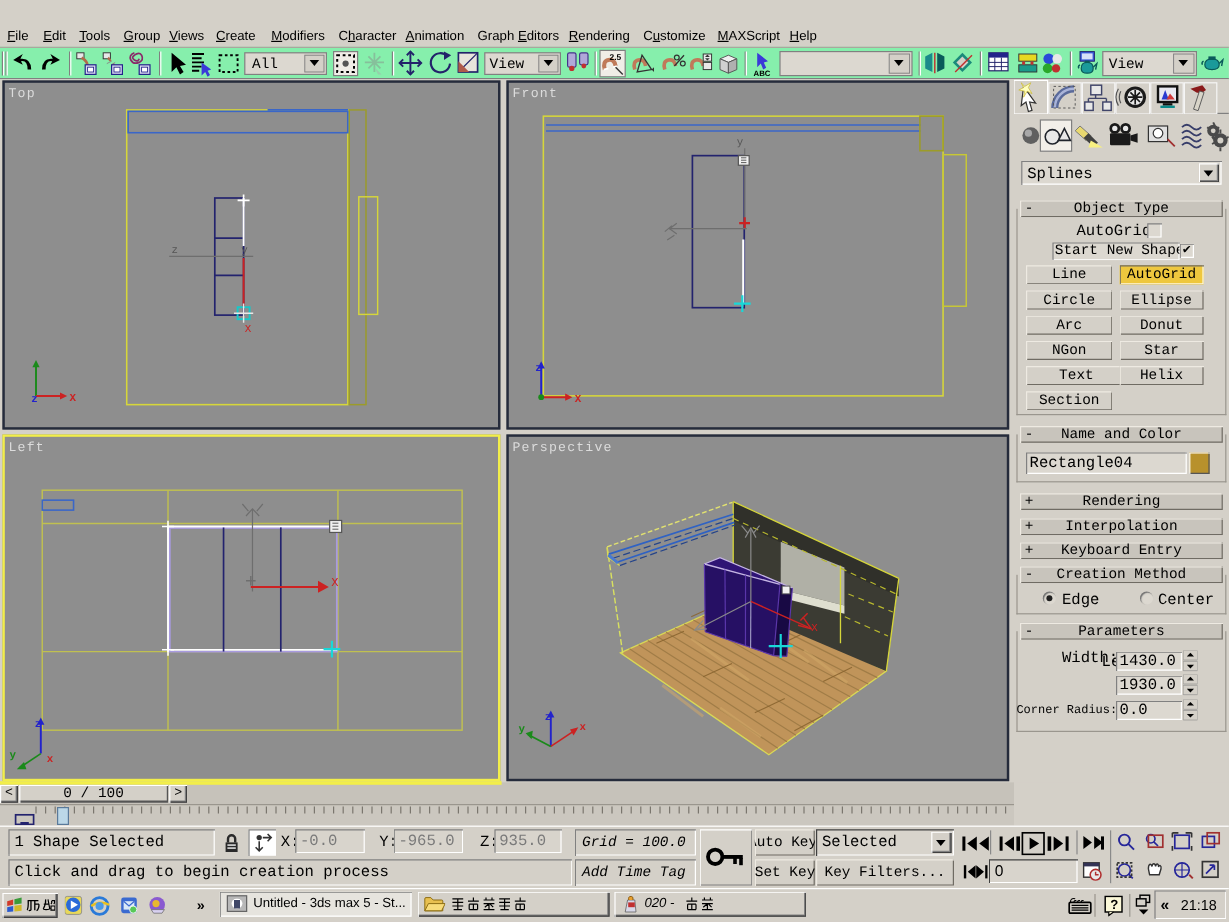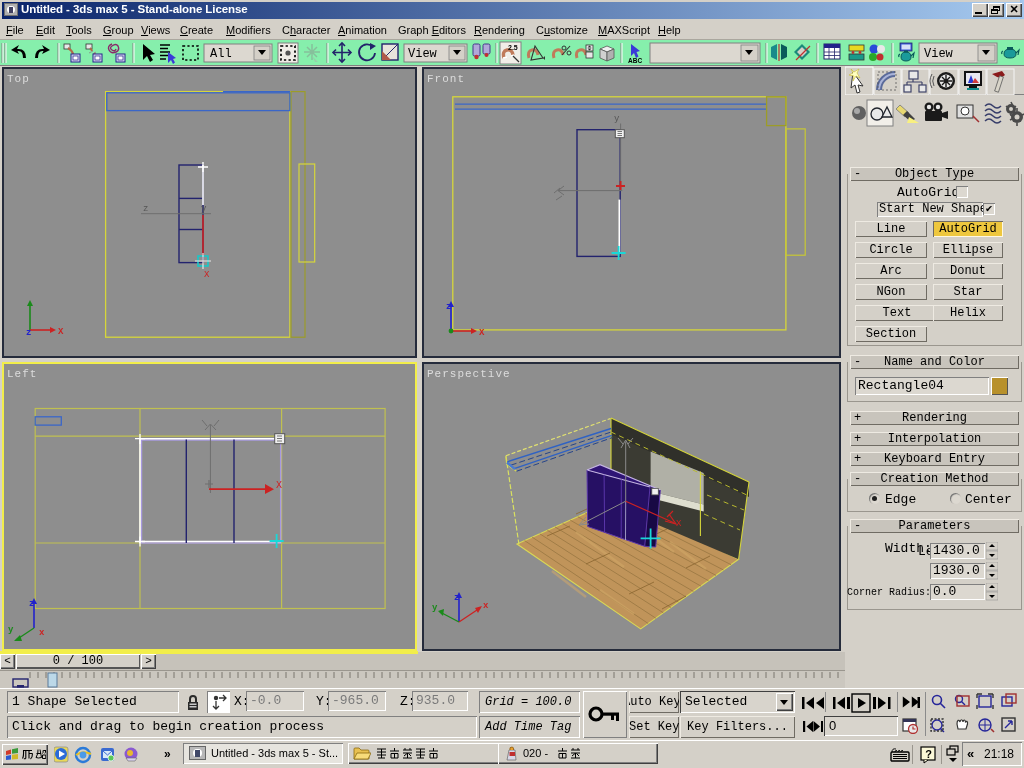--- a/index.html
+++ b/index.html
@@ -9,39 +9,20 @@
 .fld{background:#d8d4cc;box-shadow:inset 1px 1px 0 #808080, inset -1px -1px 0 #fff;}
 .vp{background:#8e8e8e;border:2px solid #252b3b;}
 .vplabel{position:absolute;left:3px;top:4px;color:#dcdcdc;font-family:"Liberation Mono",monospace;font-size:11px;letter-spacing:1px;}
 .mxbtn{position:absolute;background:#d4d0c8;box-shadow:inset 1px 1px 0 #eeeae2, inset -1px -1px 0 #6f6b63;font-family:"Liberation Mono",monospace;font-size:12px;text-align:center;color:#000;}
 .rollhdr{position:absolute;left:5px;right:5px;height:14px;background:#c8c4bc;box-shadow:inset 1px 1px 0 #eeeae2, inset -1px -1px 0 #6f6b63;font-family:"Liberation Mono",monospace;font-size:12px;text-align:center;color:#000;line-height:14px;}
 .rollbox{position:absolute;left:2px;right:2px;border:1px solid #9a968e;border-top:none;}
 </style></head>
 <body>
 <div class="abs" style="left:0;top:0;width:1024px;height:768px;background:#d4d0c8;">
 
-<div id="titlebar" class="abs" style="left:0;top:0;width:1024px;height:19px;background:linear-gradient(to right,#0a246a,#a6caf0);">
-  <div class="abs" style="left:0;top:0;width:1024px;height:2px;background:#d4d0c8;"></div>
-  <div class="abs" style="left:0;top:0;width:2px;height:19px;background:#d4d0c8;"></div>
-  <div class="abs" style="left:1020px;top:0;width:4px;height:19px;background:linear-gradient(to right,#9cc0e8,#a6caf0);"></div>
-  <div class="abs" style="left:4px;top:3px;width:14px;height:13px;background:#b0b0b0;border:1px solid #707070;">
-    <div class="abs" style="left:2px;top:2px;width:8px;height:7px;background:#fff;border-radius:4px;"></div>
-    <div class="abs" style="left:4px;top:3px;width:4px;height:6px;background:#404060;"></div>
-  </div>
-  <div class="abs" style="left:21px;top:3px;color:#fff;font-size:11.5px;font-weight:bold;font-family:'Liberation Sans',sans-serif;letter-spacing:-0.1px;">Untitled - 3ds max 5 - Stand-alone License</div>
-
-  <div class="abs btn" style="left:972px;top:3px;width:16px;height:14px;">
-        <div class="abs" style="left:3px;top:9px;width:7px;height:2px;background:#000;"></div>
-      </div>
-  <div class="abs btn" style="left:988px;top:3px;width:16px;height:14px;">
-    <div class="abs" style="left:5px;top:3px;width:7px;height:5px;border:1px solid #000;border-top-width:2px;"></div>
-    <div class="abs" style="left:3px;top:6px;width:7px;height:5px;border:1px solid #000;border-top-width:2px;background:#d4d0c8;"></div>
-  </div>
-  <div class="abs btn" style="left:1006px;top:3px;width:16px;height:14px;font-size:11px;font-weight:bold;text-align:center;line-height:13px;">✕</div>
-</div>
 
 <div id="menubar" class="abs" style="left:0;top:19px;width:1024px;height:20px;background:#d4d0c8;font-size:11px;">
   <span class="abs" style="left:6px;top:5px;"><u>F</u>ile</span>
   <span class="abs" style="left:36px;top:5px;"><u>E</u>dit</span>
   <span class="abs" style="left:66px;top:5px;"><u>T</u>ools</span>
   <span class="abs" style="left:103px;top:5px;"><u>G</u>roup</span>
   <span class="abs" style="left:141px;top:5px;"><u>V</u>iews</span>
   <span class="abs" style="left:180px;top:5px;"><u>C</u>reate</span>
   <span class="abs" style="left:226px;top:5px;"><u>M</u>odifiers</span>
   <span class="abs" style="left:282px;top:5px;">C<u>h</u>aracter</span>
@@ -552,20 +533,27 @@
     </g>
     <g fill="#4a4a4a">
       <circle cx="166" cy="12" r="5"></circle>
           <circle cx="166" cy="12" r="2" fill="#d4d0c8"></circle>
       <circle cx="172" cy="20" r="6"></circle>
           <circle cx="172" cy="20" r="2.5" fill="#d4d0c8"></circle>
       <path d="M166 5 l1.5 3 M171 9 l-2.5 2 M161 9 l2.5 2 M166 19 l0 -3 M172 11 l0 3 M179 17 l-3 1.5 M165 23 l3 -1.5 M172 29 l0 -3 M165 17 l2 2" stroke="#4a4a4a" stroke-width="1.6"></path>
     </g>
   </svg>
 
+  <div class="abs fld" style="left:6px;top:68px;width:167px;height:20px;background:#dcd8d0;">
+    <span class="abs" style="left:5px;top:3px;font-size:13px;">Splines</span>
+    <div class="abs btn" style="left:148px;top:2px;width:17px;height:16px;"></div>
+    <svg class="abs" style="left:148px;top:2px;" width="17" height="16">
+          <polygon points="4,6 12,6 8,11" fill="#000"></polygon>
+        </svg>
+  </div>
 
   <div class="rollbox" style="top:108px;height:172px;"></div>
   <div class="rollhdr" style="top:101px;">Object Type<span class="abs" style="left:4px;top:0px;">-</span></div>
   <div class="abs" style="left:52px;top:119px;font-size:13px;">AutoGrid</div>
   <div class="abs" style="left:111px;top:120px;width:12px;height:12px;background:#dcd8d0;box-shadow:inset 1px 1px 0 #808080, inset -1px -1px 0 #fff;"></div>
   <div class="mxbtn" style="left:32px;top:136px;width:106px;height:15px;line-height:15px;background:#dcd8d0;box-shadow:inset 1px 1px 0 #808080, inset -1px -1px 0 #fff;text-align:left;padding-left:2px;white-space:nowrap;overflow:hidden;">Start New Shape</div>
   <div class="abs" style="left:138px;top:137px;width:12px;height:12px;background:#dcd8d0;box-shadow:inset 1px 1px 0 #808080, inset -1px -1px 0 #fff;font-size:11px;line-height:12px;text-align:center;">✔</div>
   <div class="mxbtn" style="left:10px;top:155px;width:72px;height:16px;line-height:16px;">Line</div>
   <div class="mxbtn" style="left:88px;top:155px;width:70px;height:16px;line-height:16px;background:#eec73e;box-shadow:inset 1px 1px 0 #6f6b63, inset -1px -1px 0 #fff8e0;">AutoGrid</div>
   <div class="mxbtn" style="left:10px;top:176px;width:72px;height:16px;line-height:16px;">Circle</div>
@@ -938,21 +926,21 @@
       <path d="M1 12 L4 6 H18 L15 12 Z" fill="#f8dc7a" stroke="#8a6a10" stroke-width="0.8"></path>
     </svg>
     <svg class="abs" style="left:28px;top:4px;" width="70" height="13" viewBox="0 0 70 13">
       <use href="#hz1" transform="translate(0,1)"></use>
           <use href="#hz2" transform="translate(13,1)"></use>
           <use href="#hz3" transform="translate(26,1)"></use>
           <use href="#hz1" transform="translate(39,1)"></use>
           <use href="#hz2" transform="translate(52,1)"></use>
     </svg>
   </div>
-  <div class="abs btn" style="left:498px;top:2px;width:160px;height:21px;">
+  <div class="abs btn" style="left:512px;top:2px;width:160px;height:21px;font-style:italic;">
     <svg class="abs" style="left:6px;top:3px;" width="14" height="15" viewBox="0 0 14 15">
       <path d="M3 14 L5 4 H11 L12 14 Z" fill="#d8d8e8" stroke="#666" stroke-width="0.7"></path>
       <path d="M6 4 Q5 1 8 1 Q10 1 9.5 4" fill="#e8a030" stroke="#8a5a10" stroke-width="0.8"></path>
       <rect x="5.5" y="6" width="5.5" height="4" fill="#c03030"></rect>
     </svg>
     <span class="abs" style="left:25px;top:4px;font-size:11px;font-family:'Liberation Sans',sans-serif;">020 - </span>
     <svg class="abs" style="left:59px;top:4px;" width="28" height="13" viewBox="0 0 28 13">
       <use href="#hz2" transform="translate(0,1)"></use>
           <use href="#hz3" transform="translate(13,1)"></use>
     </svg>

